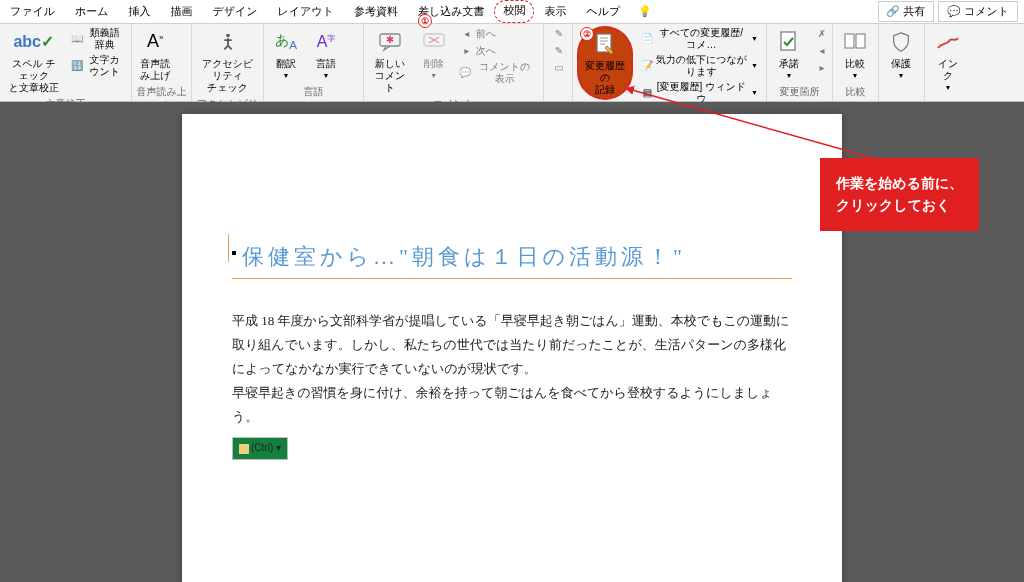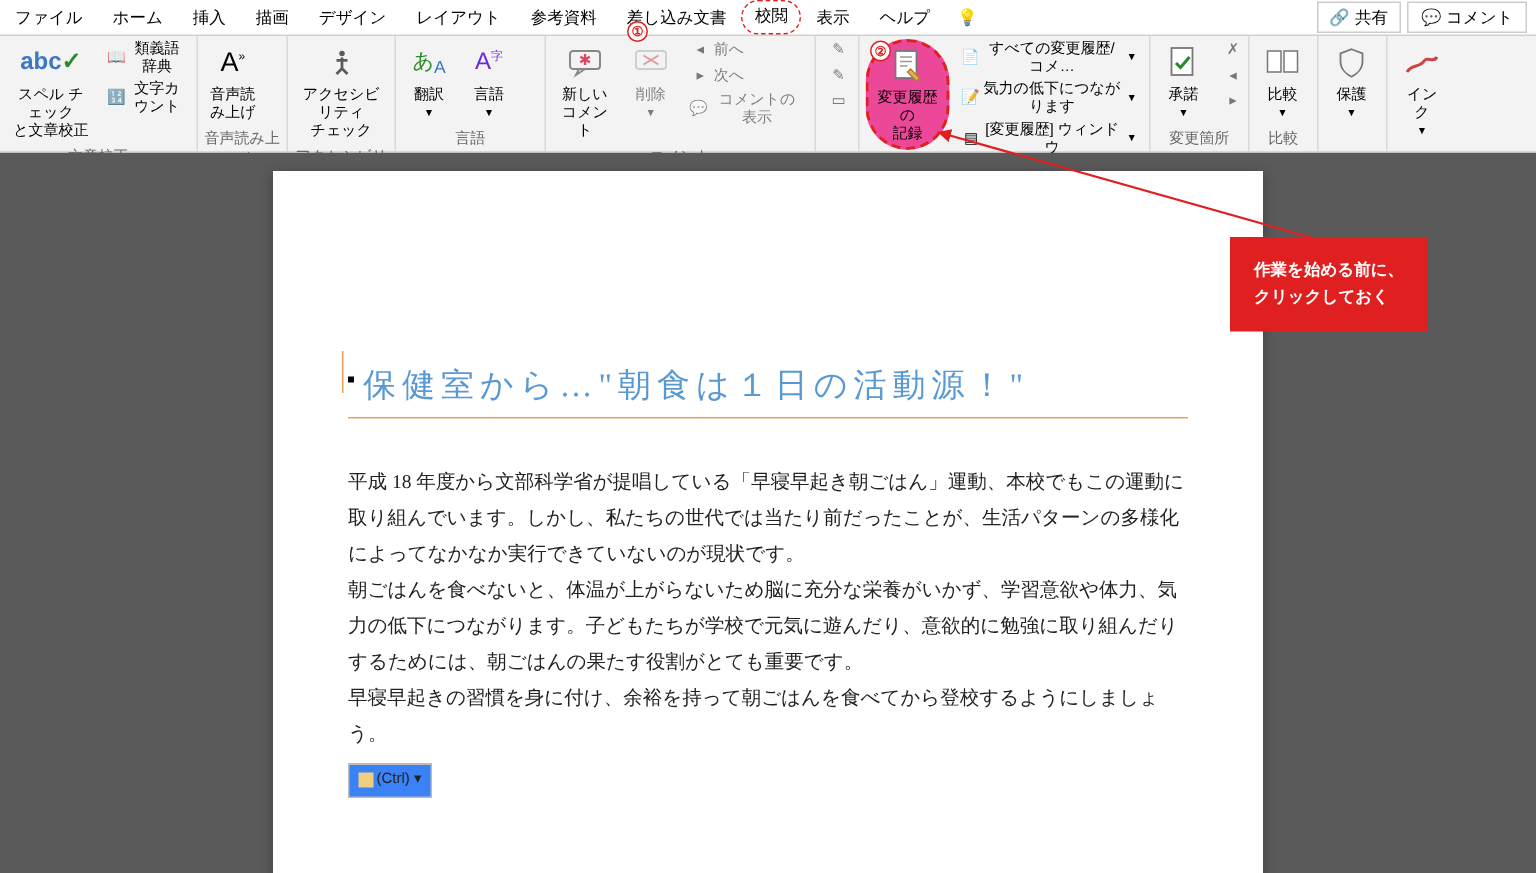--- a/index.html
+++ b/index.html
@@ -16,35 +16,35 @@
     
     .ribbon { background: #f3f3f3; height: 78px; display: flex; border-bottom: 1px solid #c0c0c0; }
     .group { border-right: 1px solid #d8d8d8; display: flex; flex-direction: column; padding: 2px 4px 0; }
     .group-content { flex: 1; display: flex; align-items: flex-start; gap: 4px; }
     .group-label { text-align: center; font-size: 10px; color: #666; padding: 1px 0 2px; }
     .rb-btn { display: flex; flex-direction: column; align-items: center; padding: 2px 4px; gap: 2px; font-size: 10px; text-align: center; line-height: 1.2; }
     .rb-btn.sm { flex-direction: row; padding: 1px 4px; font-size: 10px; }
     .rb-col { display: flex; flex-direction: column; gap: 1px; }
     .rb-icon-lg { width: 28px; height: 28px; display: flex; align-items: center; justify-content: center; }
     .rb-icon-sm { width: 14px; height: 14px; display: flex; align-items: center; justify-content: center; }
-    .rb-btn.highlighted { border: 2px dashed #e02020; border-radius: 28px; padding: 2px 6px; background: #ec4899; }
+    .rb-btn.highlighted { border: 2px dashed #e02020; border-radius: 28px; padding: 2px 6px; background: #c2410c; }
     
     .badge { position: absolute; width: 14px; height: 14px; border-radius: 50%; border: 1.5px solid #e02020; color: #e02020; font-size: 9px; display: flex; align-items: center; justify-content: center; background: #fff; font-weight: bold; z-index: 50; }
     
     .doc-area { position: absolute; top: 102px; left: 0; right: 0; bottom: 0; background: #5a5a5a; overflow: hidden; }
     .page { position: absolute; left: 50%; transform: translateX(-50%); top: 12px; width: 660px; background: #fff; box-shadow: 0 2px 8px rgba(0,0,0,.3); padding: 30px 50px 60px; min-height: 500px; }
     .doc-title { color: #5899d4; font-size: 22px; font-family: "MS Mincho","Yu Mincho",serif; letter-spacing: 4px; padding: 8px 0 6px; border-bottom: 1.5px solid #e8a05a; }
     .doc-title::before { content: ""; display: inline-block; width: 4px; height: 4px; background: #000; vertical-align: middle; margin-right: 6px; position: relative; top: -6px; }
     .doc-title-left-mark { position: absolute; left: 46px; width: 4px; height: 28px; border-left: 1.5px solid #e8a05a; }
     .doc-body { margin-top: 30px; font-size: 13px; line-height: 1.85; font-family: "MS Mincho","Yu Mincho",serif; color: #222; }
     .doc-body p { margin: 0; }
-    .paste-tag { display: inline-block; margin-top: 8px; background: #3b82f6; border: 1px solid #bbb; padding: 1px 6px; font-size: 10px; font-family: sans-serif; }
+    .paste-tag { display: inline-block; margin-top: 8px; background: #15803d; border: 1px solid #bbb; padding: 1px 6px; font-size: 10px; font-family: sans-serif; }
     .paste-tag .mini-icon { display: inline-block; width: 10px; height: 10px; background: #f0d080; margin-right: 2px; vertical-align: middle; }
     
-    .callout { position: absolute; background: #e02020; color: #fff; font-size: 11px; font-weight: bold; padding: 14px 16px; line-height: 1.6; z-index: 40; }
+    .callout { position: absolute; background: #e02020; color: #fff; font-size: 14px; font-weight: bold; padding: 14px 16px; line-height: 1.6; z-index: 40; }
     
     .arrow-line { position: absolute; pointer-events: none; z-index: 30; }
     
     svg { display: block; }
   </style>
 </head>
 <body>
 
 <div class="top-bar">
   <div class="tabs">
@@ -323,21 +323,20 @@
 
 <div class="badge" style="left:580px; top:27px;">②</div>
 
 <div class="doc-area">
   <div class="page">
     <div style="height:90px"></div>
     <div class="doc-title-left-mark"></div>
     <div class="doc-title">保健室から…"朝食は１日の活動源！"</div>
     <div class="doc-body">
       <p>平成 18 年度から文部科学省が提唱している「早寝早起き朝ごはん」運動、本校でもこの運動に取り組んでいます。しかし、私たちの世代では当たり前だったことが、生活パターンの多様化によってなかなか実行できていないのが現状です。</p>
-      <p>朝ごはんを食べないと、体温が上がらないため脳に充分な栄養がいかず、学習意欲や体力、気力の低下につながります。子どもたちが学校で元気に遊んだり、意欲的に勉強に取り組んだりするためには、朝ごはんの果たす役割がとても重要です。</p>
       <p>早寝早起きの習慣を身に付け、余裕を持って朝ごはんを食べてから登校するようにしましょう。</p>
       <span class="paste-tag"><span class="mini-icon"></span><span>(Ctrl)</span> ▾</span>
     </div>
   </div>
 </div>
 
 <svg class="arrow-line" style="left:0;top:0" width="1024" height="582">
   <defs>
       <marker id="ah" markerWidth="8" markerHeight="8" refX="6" refY="3" orient="auto">
         <path d="M0,0 L6,3 L0,6 Z" fill="#e02020"></path>

